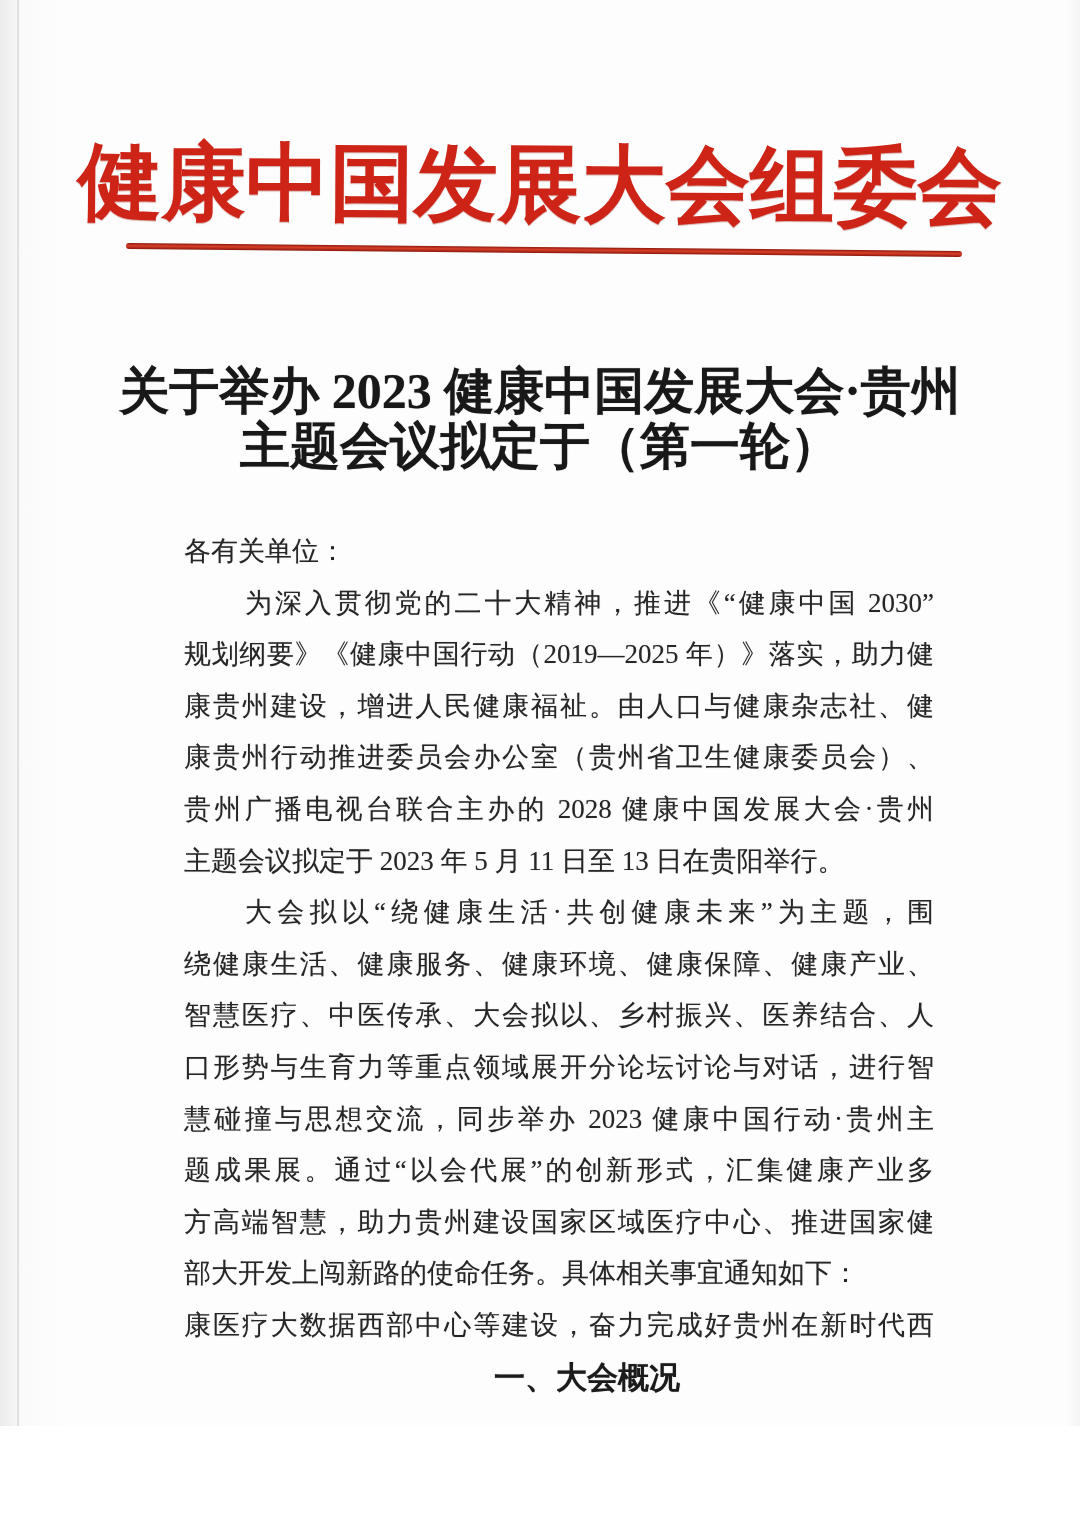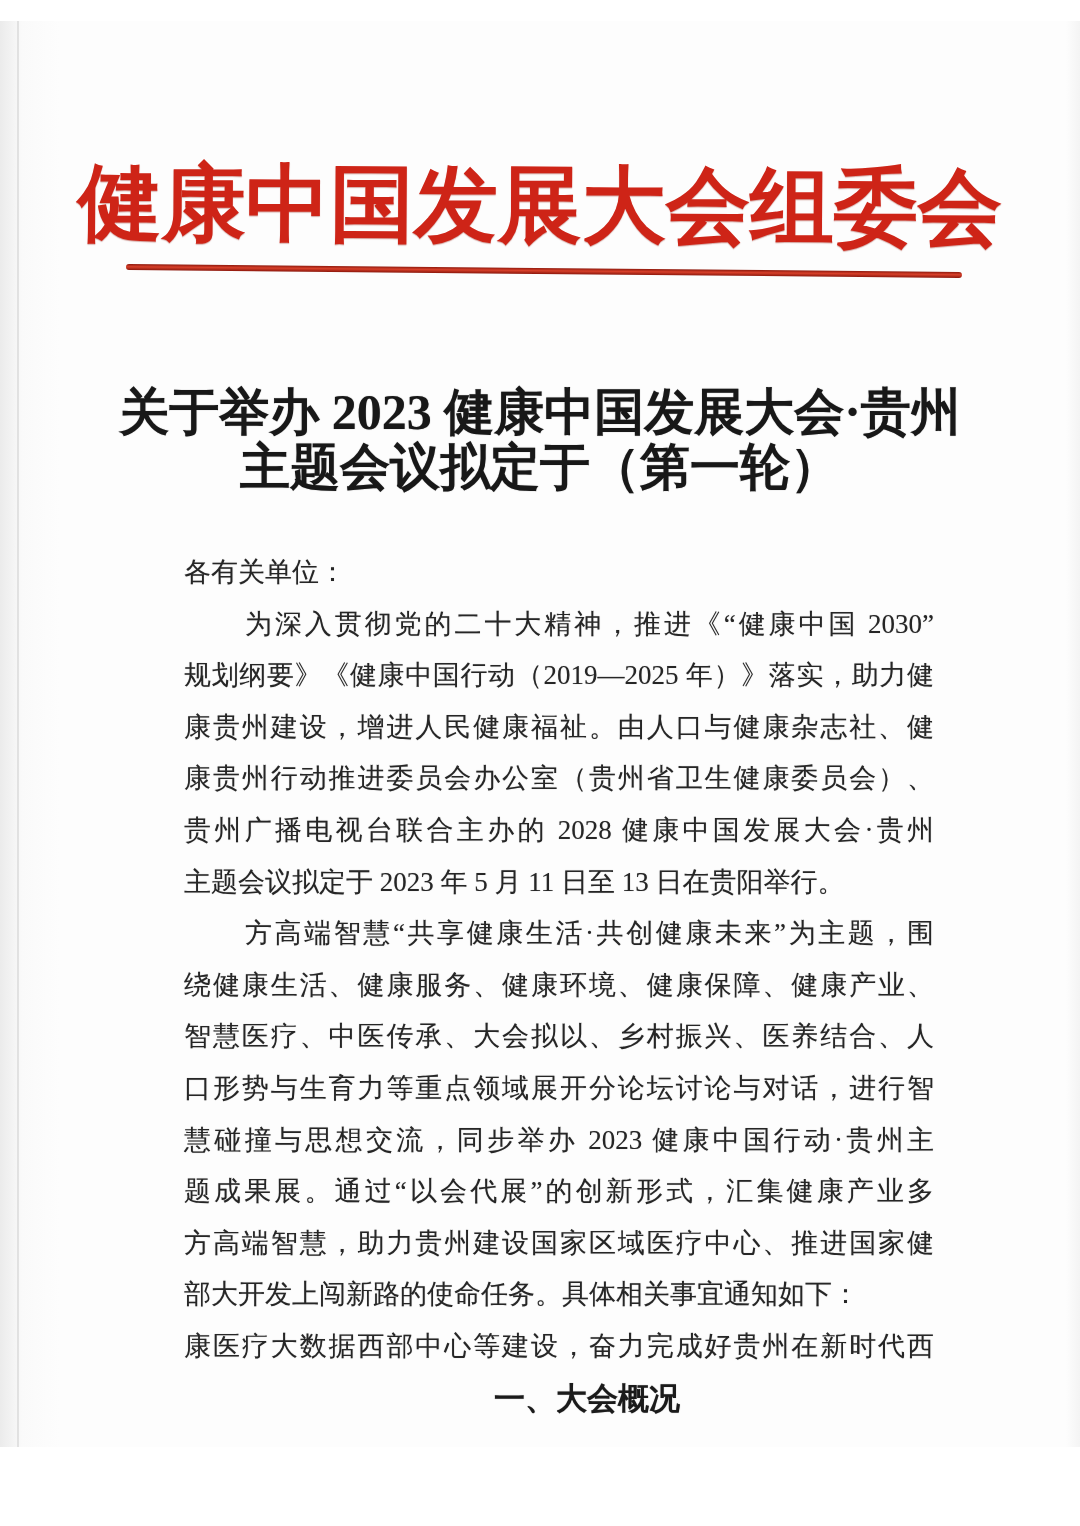--- a/index.html
+++ b/index.html
@@ -10,21 +10,20 @@
   }
   .page {
     position:relative; width:1080px; height:1426px; overflow:hidden;
     background:
       linear-gradient(90deg, #ebebeb 0px, #fafafa 22px, #fdfdfd 60px),
       linear-gradient(270deg, #f4f4f4 0px, #fdfdfd 14px),
       #fdfdfd;
     background-repeat:no-repeat;
     background-size:60px 100%, 14px 100%, 100% 100%;
     background-position:left top, right top, left top;
-    margin-top:21px;
   }
   .scan-edge {
     position:absolute; left:17px; top:0; width:2px; height:100%;
     background:rgba(175,175,175,0.30);
   }
   
   .letterhead {
     position:absolute; top:130px; left:0; width:100%;
     height:110px; line-height:110px; text-align:center;
     font-size:84px; font-weight:800; color:#ce2417;
@@ -85,21 +84,21 @@
   <div class="body-block">
     <div class="salutation">各有关单位：</div>
 
     <div>
         <div class="line indent">为深入贯彻党的二十大精神，推进《“健康中国 2030”</div>
         <div class="line">规划纲要》《健康中国行动（2019—2025 年）》落实，助力健</div>
         <div class="line">康贵州建设，增进人民健康福祉。由人口与健康杂志社、健</div>
         <div class="line">康贵州行动推进委员会办公室（贵州省卫生健康委员会）、</div>
         <div class="line">贵州广播电视台联合主办的 2028 健康中国发展大会·贵州</div>
         <div class="line para-end">主题会议拟定于 2023 年 5 月 11 日至 13 日在贵阳举行。</div>
-        <div class="line indent">方高端智慧“共享健康生活·共创健康未来”为主题，围</div>
+        <div class="line indent">大会拟以“绕健康生活·共创健康未来”为主题，围</div>
         <div class="line">绕健康生活、健康服务、健康环境、健康保障、健康产业、</div>
         <div class="line">智慧医疗、中医传承、大会拟以、乡村振兴、医养结合、人</div>
         <div class="line">口形势与生育力等重点领域展开分论坛讨论与对话，进行智</div>
         <div class="line">慧碰撞与思想交流，同步举办 2023 健康中国行动·贵州主</div>
         <div class="line">题成果展。通过“以会代展”的创新形式，汇集健康产业多</div>
         <div class="line">方高端智慧，助力贵州建设国家区域医疗中心、推进国家健</div>
         <div class="line para-end">部大开发上闯新路的使命任务。具体相关事宜通知如下：</div>
         <div class="line">康医疗大数据西部中心等建设，奋力完成好贵州在新时代西</div>
       </div>
 

